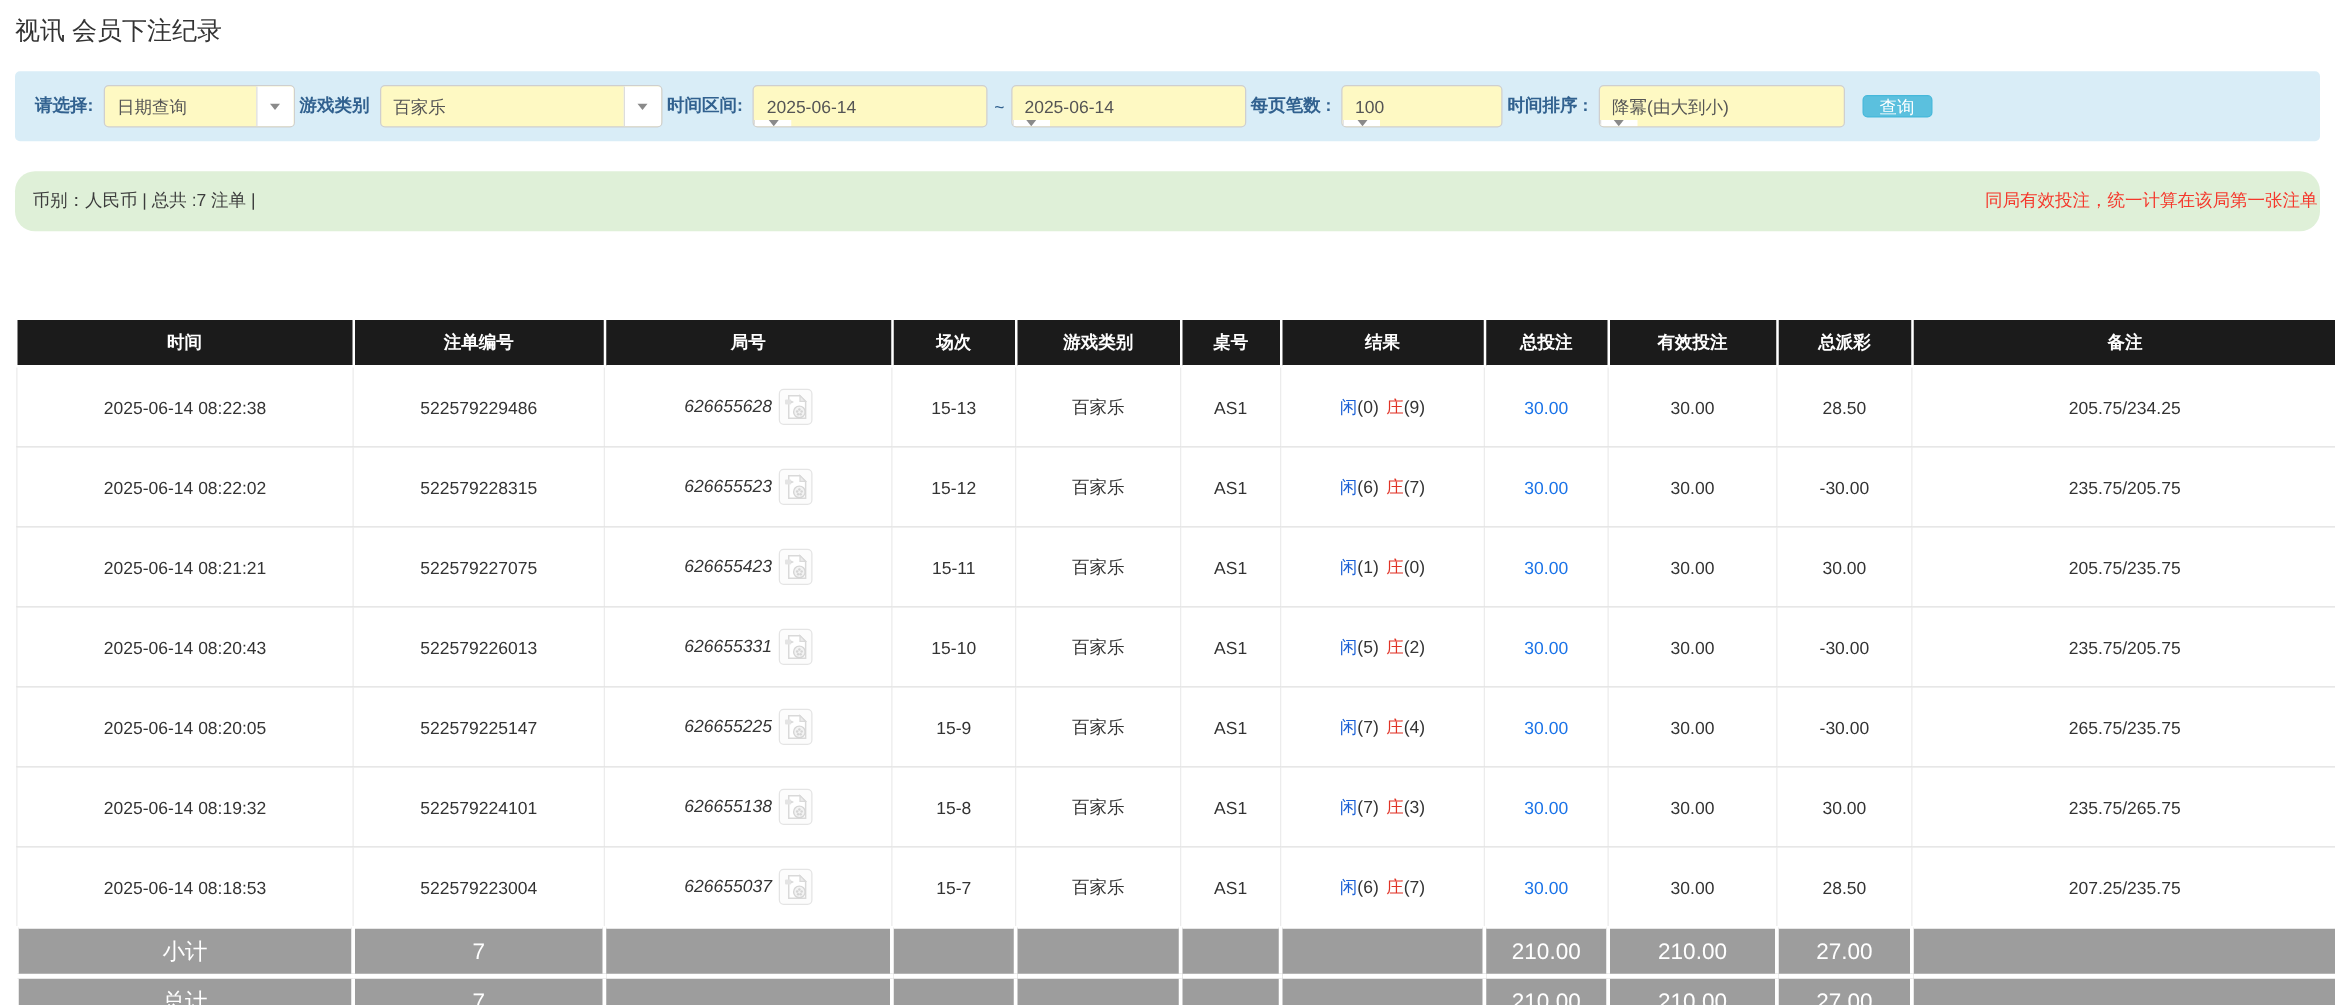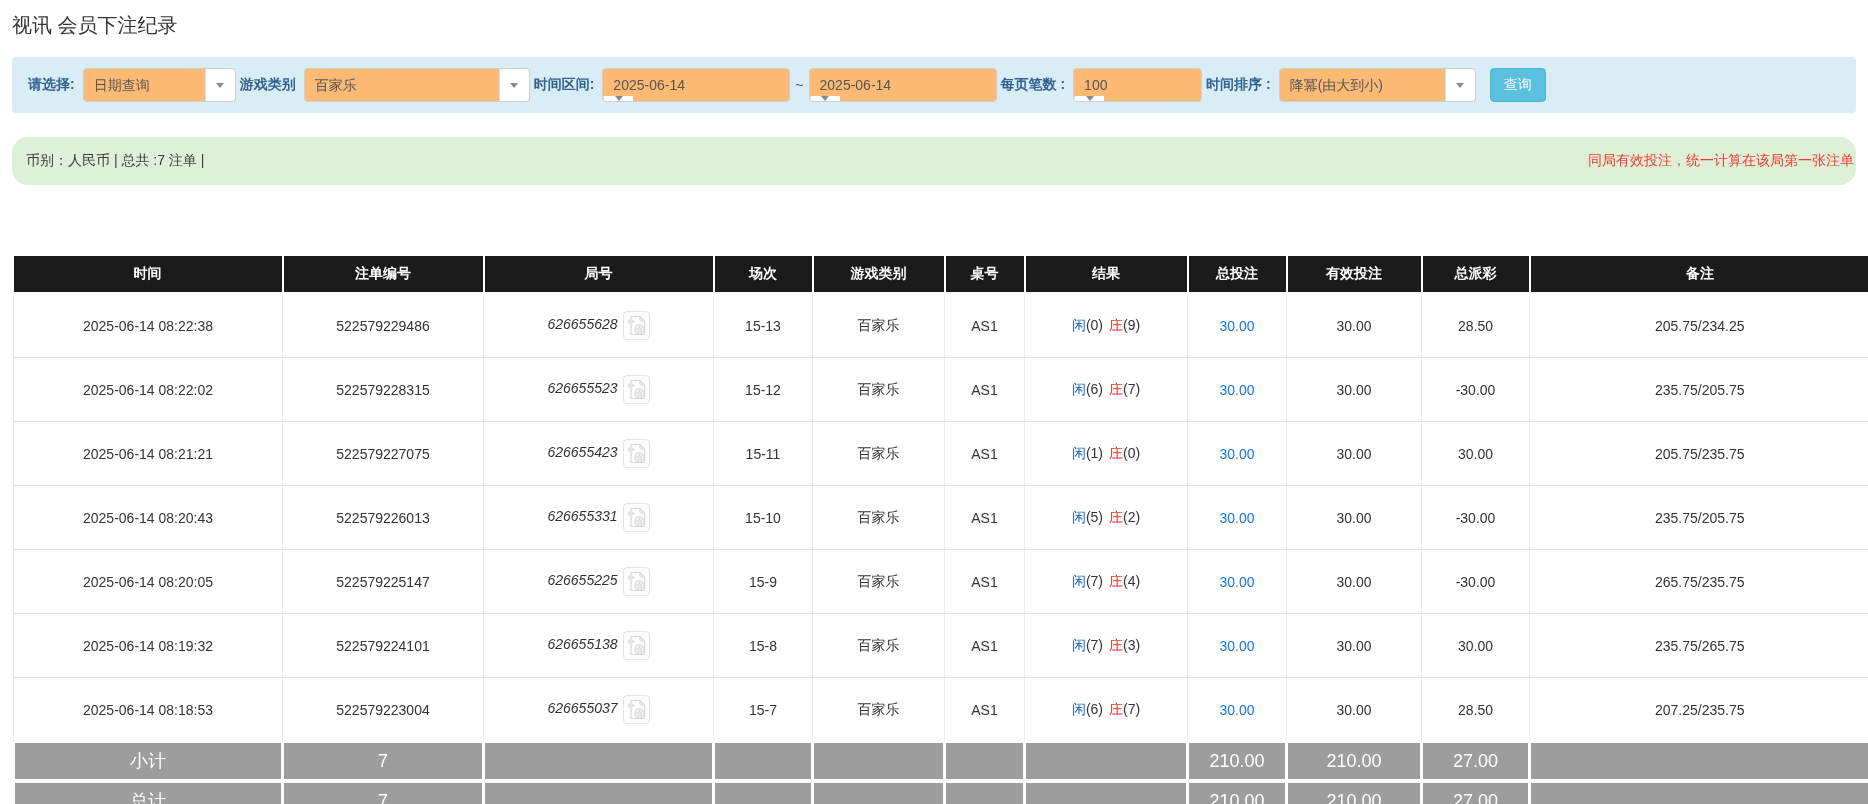--- a/index.html
+++ b/index.html
@@ -5,29 +5,29 @@
   * { box-sizing: border-box; margin: 0; padding: 0; }
   html, body { width: 1868px; height: 804px; overflow: hidden; background: #fff;
     font-family: "Liberation Sans", "DejaVu Sans", sans-serif; color: #333; }
 
   .page-title { margin: 10px 0 16px 12px; font-size: 20px; font-weight: 400; color: #333; line-height: 30px; }
 
   
   .filter-bar { margin: 17px 12px 0 12px; height: 56px; background: #d9edf7; border-radius: 4px;
     display: flex; align-items: center; padding: 0 12px; white-space: nowrap; }
   .flabel { font-size: 14px; font-weight: bold; color: #31618f; margin: 0 8px 0 4px; }
-  .combo { display: inline-flex; align-items: stretch; height: 34px; background: #fdba74;
+  .combo { display: inline-flex; align-items: stretch; height: 34px; background: #fef9c3;
     border: 1px solid #cfcfcf; border-radius: 4px; overflow: hidden; }
   .combo-text { flex: 1; font-size: 14px; color: #555; line-height: 32px; padding: 0 10px; overflow: hidden; }
   .combo-arrow { width: 30px; border-left: 1px solid #ddd; display: flex; align-items: center; justify-content: center; background: #fff; cursor: pointer; }
   .combo-arrow i { width: 0; height: 0; border-left: 4px solid transparent; border-right: 4px solid transparent; border-top: 5px solid #8a8a8a; }
   .w-qtype { width: 153px; } .w-game { width: 226px; } .w-date { width: 188px; flex-direction: column; }
-  .w-psize { width: 129px; flex-direction: column; } .w-sort { width: 197px; }
+  .w-psize { width: 129px; flex-direction: column; } .w-sort { width: 197px; flex-direction: column; }
   .tilde { color: #31618f; font-size: 14px; margin: 0 5px; }
-  .search-btn { margin-left: 14px; width: 56px; height: 34px; background: #5bc0de; border: 1px solid #46b8da;
+  .search-btn { margin-left: 14px; width: 56px; height: 18px; background: #5bc0de; border: 1px solid #46b8da;
     border-radius: 4px; color: #fff; font-size: 14px; cursor: pointer; font-family: inherit; }
 
   
   .summary-bar { margin: 24px 12px 0 12px; height: 48px; background: #dff0d8; border-radius: 16px;
     display: flex; align-items: center; padding: 0 14px; position: relative; }
   .summary-left { font-size: 14px; color: #3c3c3c; }
   .summary-notice { position: absolute; right: 2px; top: 50%; transform: translateY(-50%);
     font-size: 14px; color: #f5382c; white-space: nowrap; }
 
   

